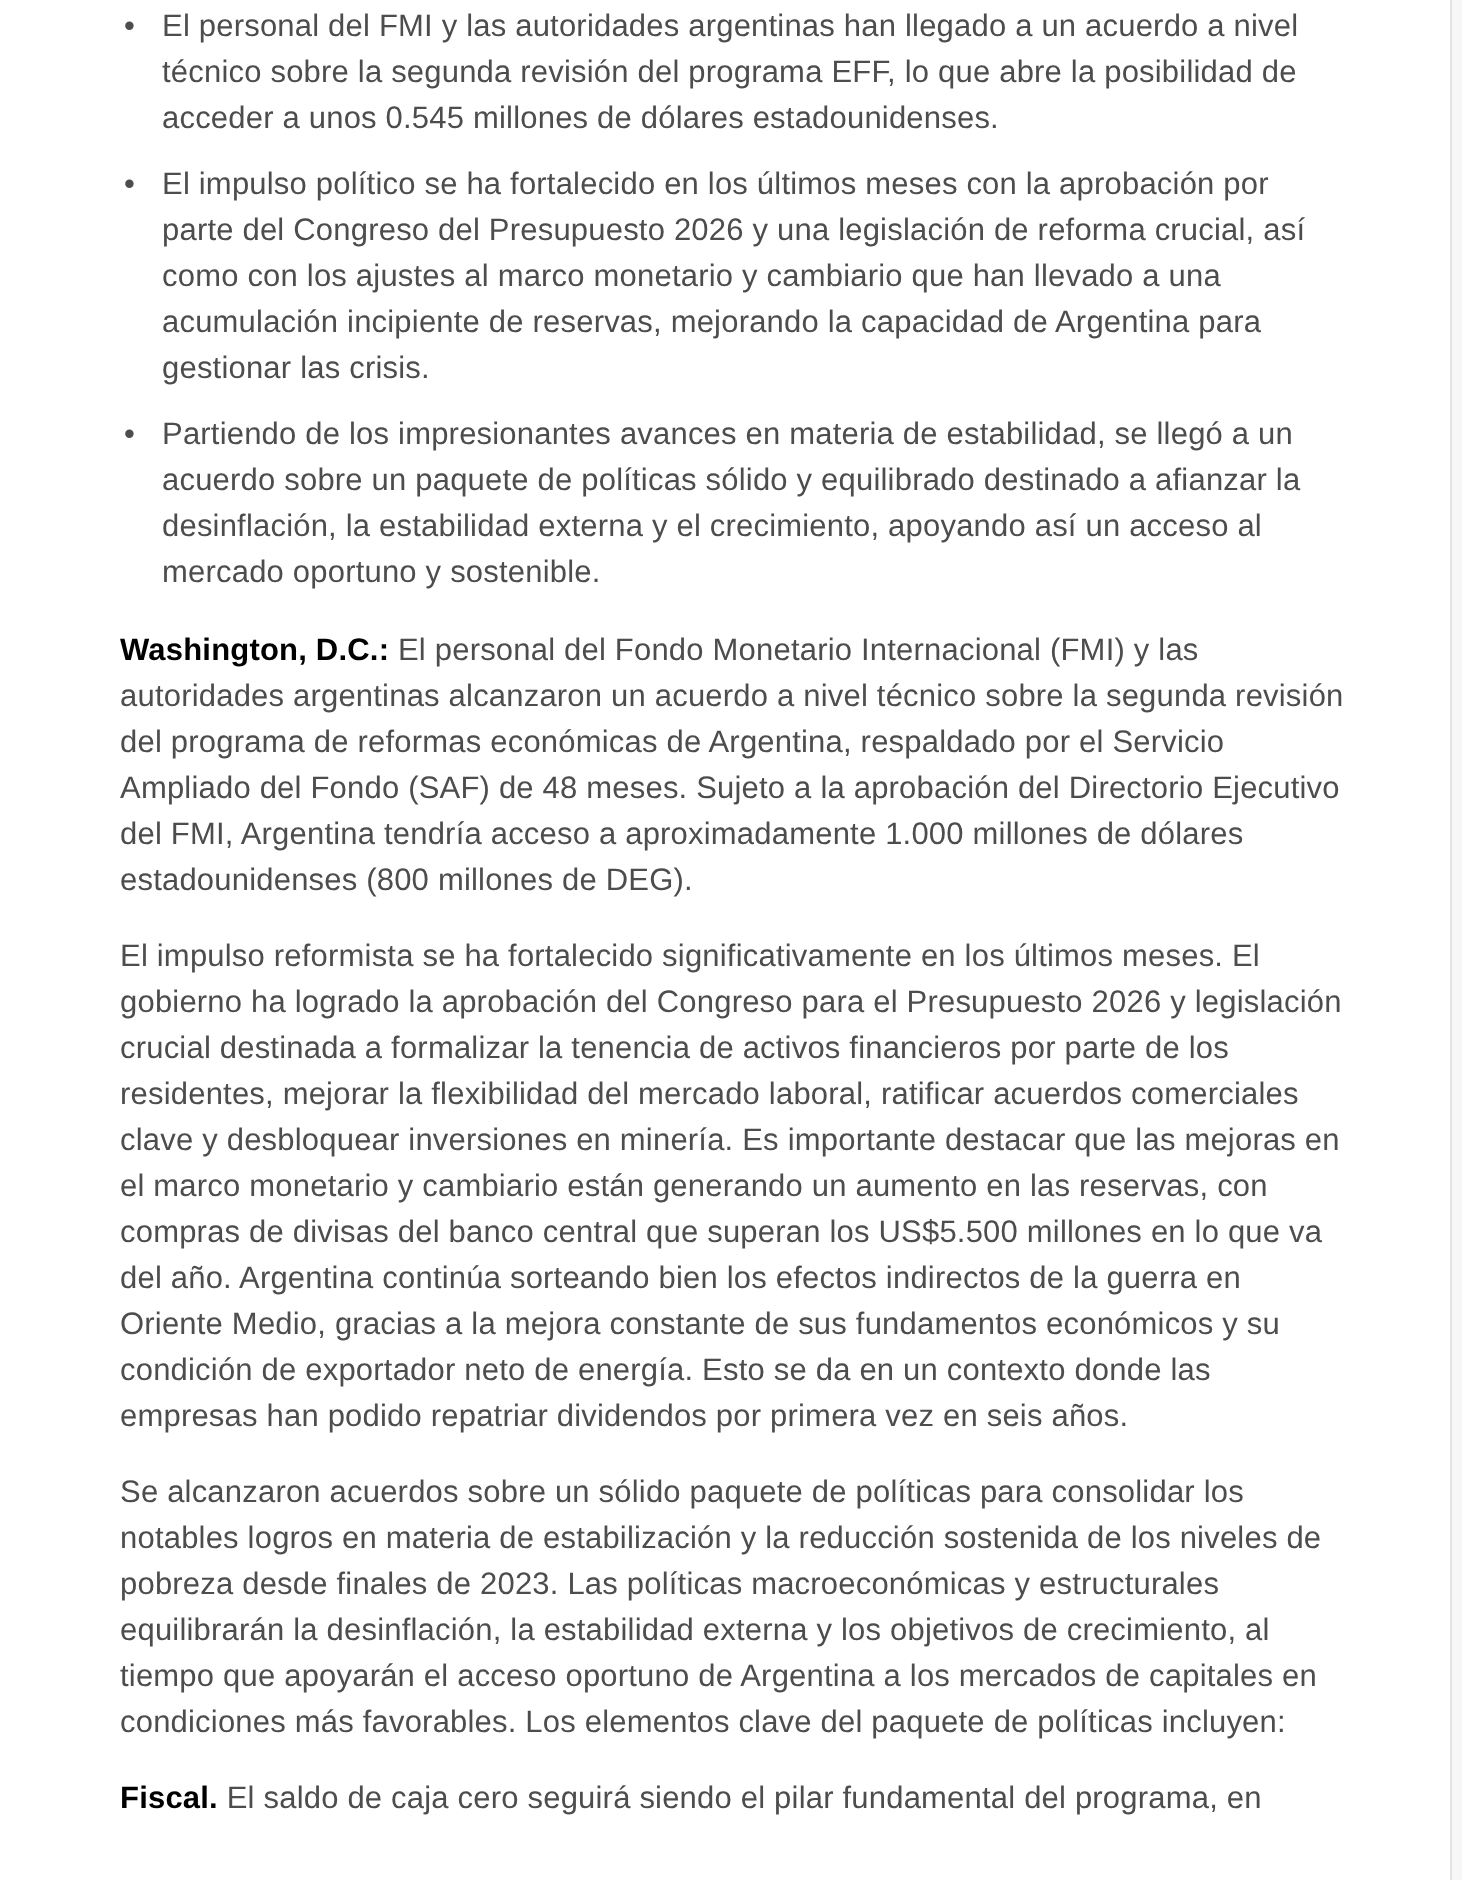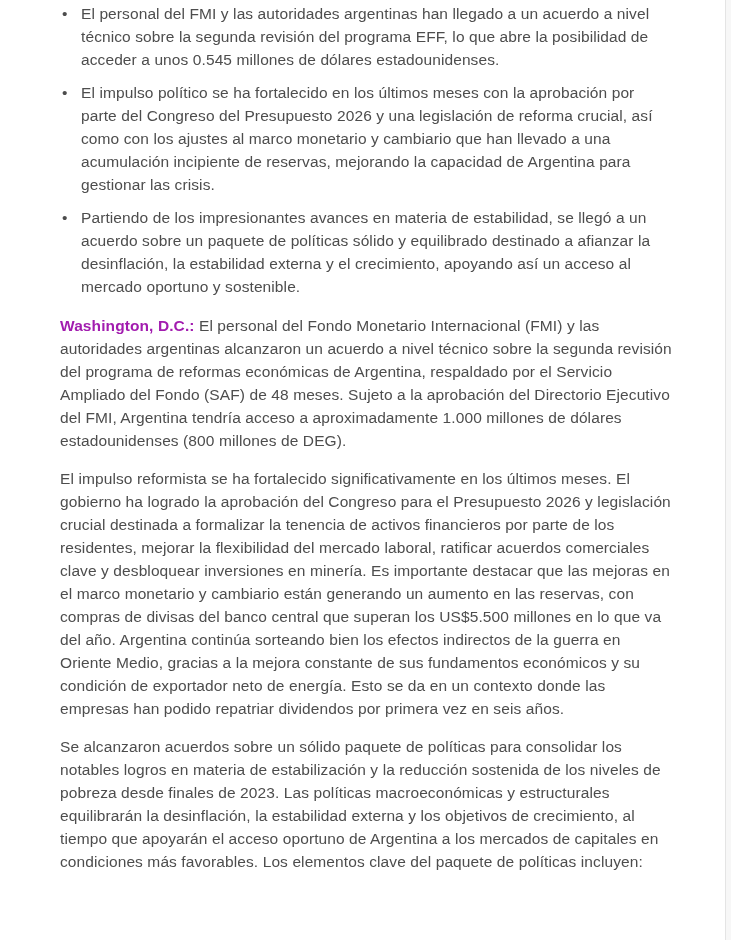--- a/index.html
+++ b/index.html
@@ -40,21 +40,21 @@
     width: 21px;
     padding-left: 2px;
     box-sizing: border-box;
     color: #4d4d4d;
   }
   p.para {
     margin: 0 0 15px 0;
   }
   .lead {
     font-weight: bold;
-    color: #a21caf;
+    color: #000000;
   }
 </style>
 </head>
 <body>
 
 <div class="page">
 
   <ul class="summary">
     <li>
       <span class="marker">•</span>
@@ -69,14 +69,15 @@
       <span class="li-text">Partiendo de los impresionantes avances en materia de estabilidad, se llegó a un acuerdo sobre un paquete de políticas sólido y equilibrado destinado a afianzar la desinflación, la estabilidad externa y el crecimiento, apoyando así un acceso al mercado oportuno y sostenible.</span>
     </li>
   </ul>
 
   <p class="para"><span class="lead">Washington, D.C.:</span><span> El personal del Fondo Monetario Internacional (FMI) y las autoridades argentinas alcanzaron un acuerdo a nivel técnico sobre la segunda revisión del programa de reformas económicas de Argentina, respaldado por el Servicio Ampliado del Fondo (SAF) de 48 meses. Sujeto a la aprobación del Directorio Ejecutivo del FMI, Argentina tendría acceso a aproximadamente 1.000 millones de dólares estadounidenses (800 millones de DEG).</span></p>
 
   <p class="para"><span>El impulso reformista se ha fortalecido significativamente en los últimos meses. El gobierno ha logrado la aprobación del Congreso para el Presupuesto 2026 y legislación crucial destinada a formalizar la tenencia de activos financieros por parte de los residentes, mejorar la flexibilidad del mercado laboral, ratificar acuerdos comerciales clave y desbloquear inversiones en minería. Es importante destacar que las mejoras en el marco monetario y cambiario están generando un aumento en las reservas, con compras de divisas del banco central que superan los US$5.500 millones en lo que va del año. Argentina continúa sorteando bien los efectos indirectos de la guerra en Oriente Medio, gracias a la mejora constante de sus fundamentos económicos y su condición de exportador neto de energía. Esto se da en un contexto donde las empresas han podido repatriar dividendos por primera vez en seis años.</span></p>
 
   <p class="para"><span>Se alcanzaron acuerdos sobre un sólido paquete de políticas para consolidar los notables logros en materia de estabilización y la reducción sostenida de los niveles de pobreza desde finales de 2023. Las políticas macroeconómicas y estructurales equilibrarán la desinflación, la estabilidad externa y los objetivos de crecimiento, al tiempo que apoyarán el acceso oportuno de Argentina a los mercados de capitales en condiciones más favorables. Los elementos clave del paquete de políticas incluyen:</span></p>
 
+  <p class="para"><span class="lead">Fiscal.</span><span> El saldo de caja cero seguirá siendo el pilar fundamental del programa, en</span></p>
 
 </div>
 
 </body></html>

